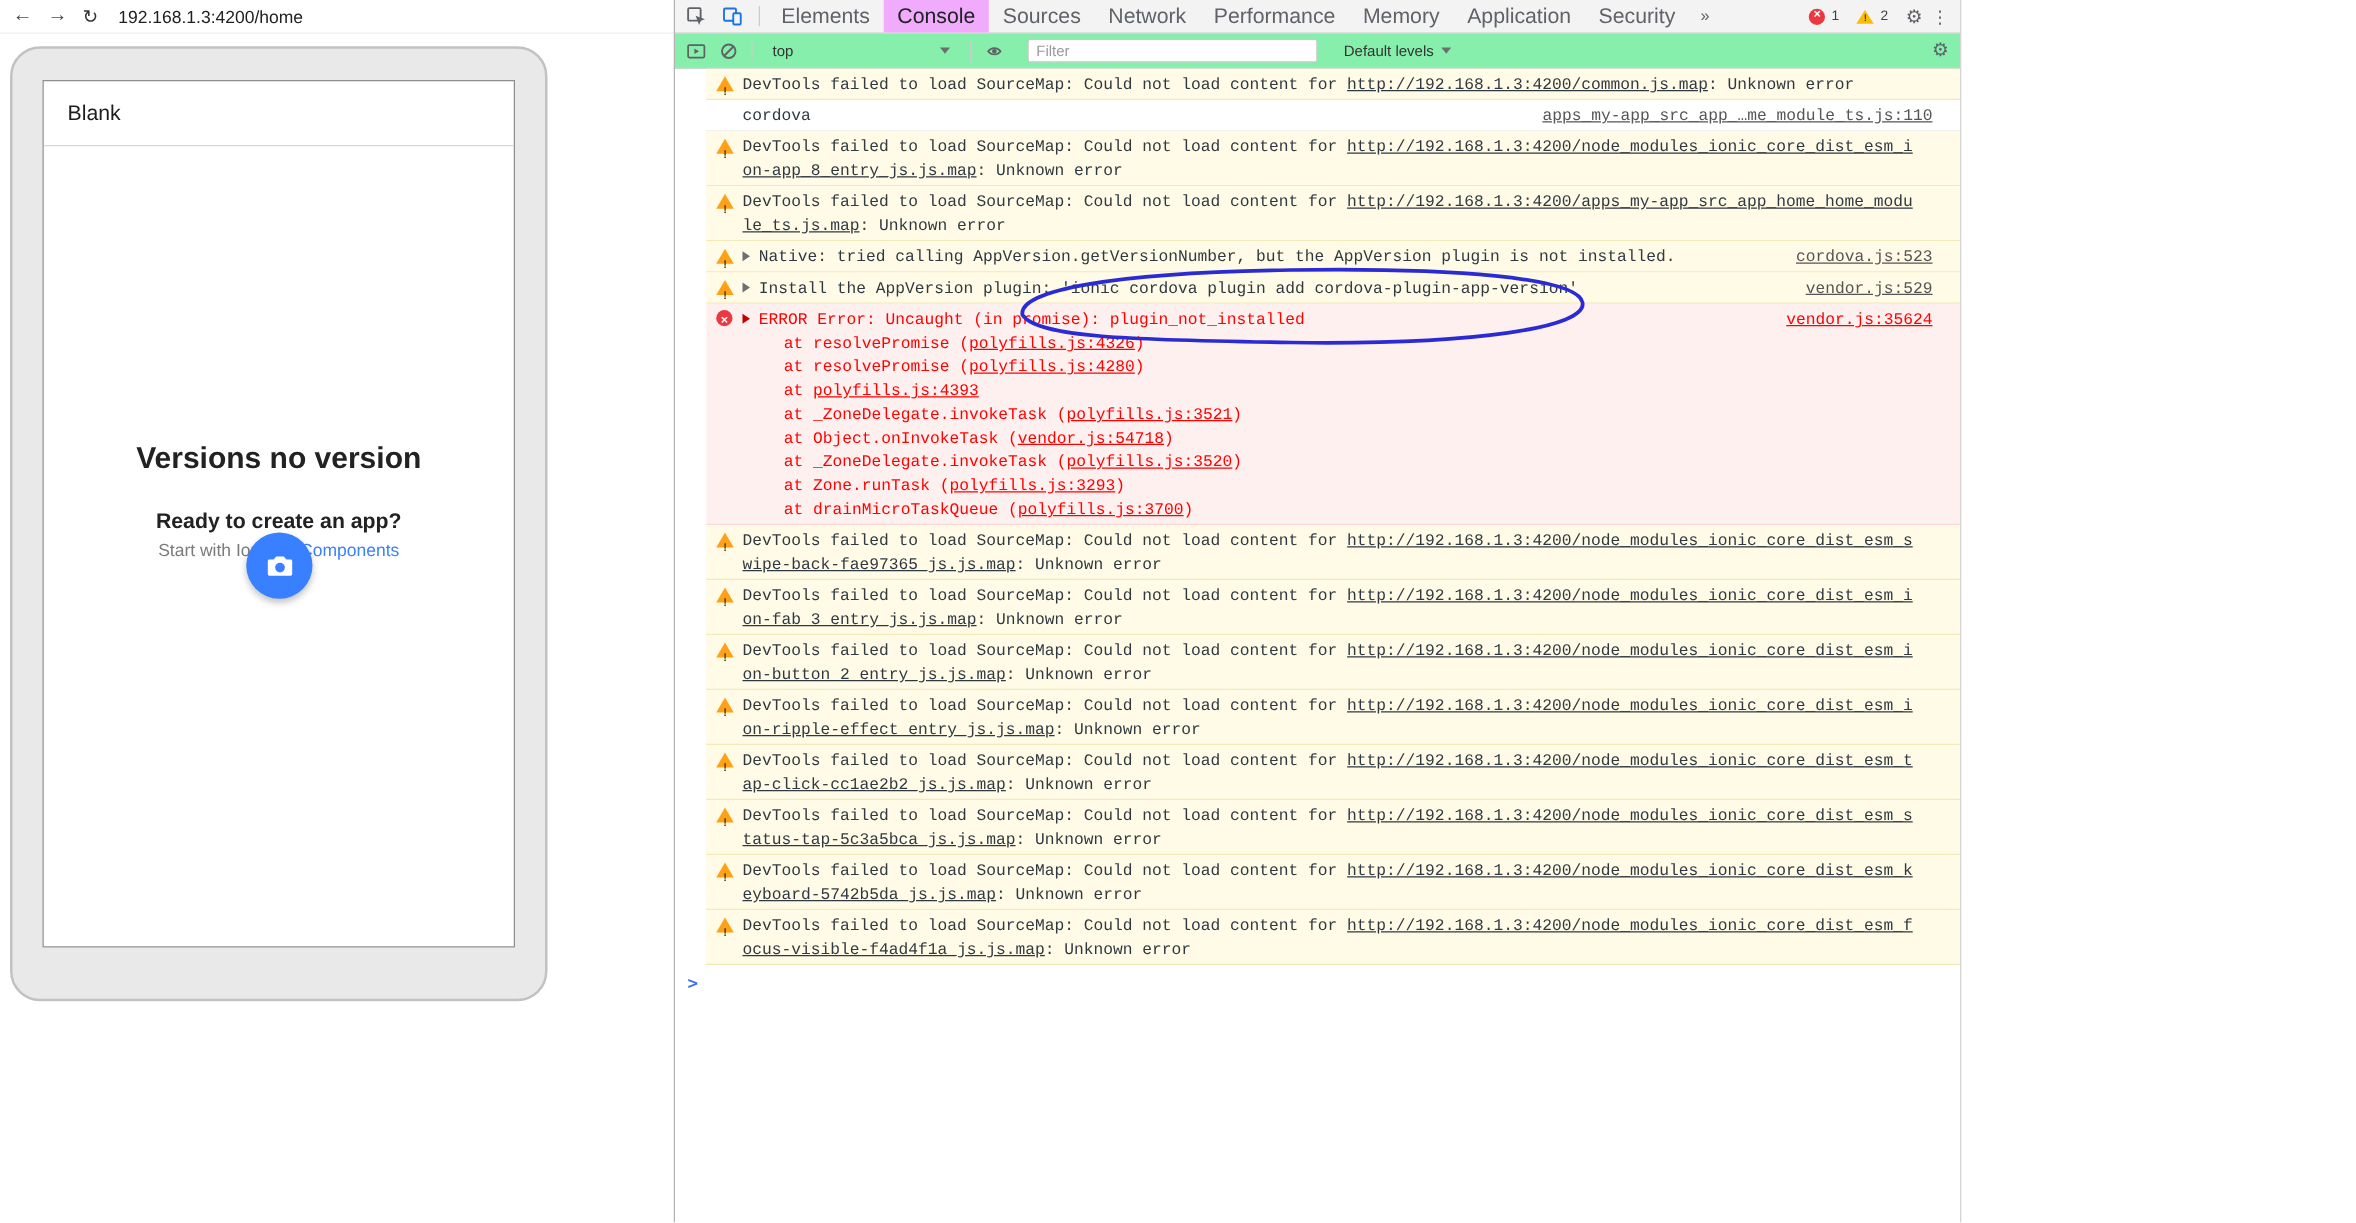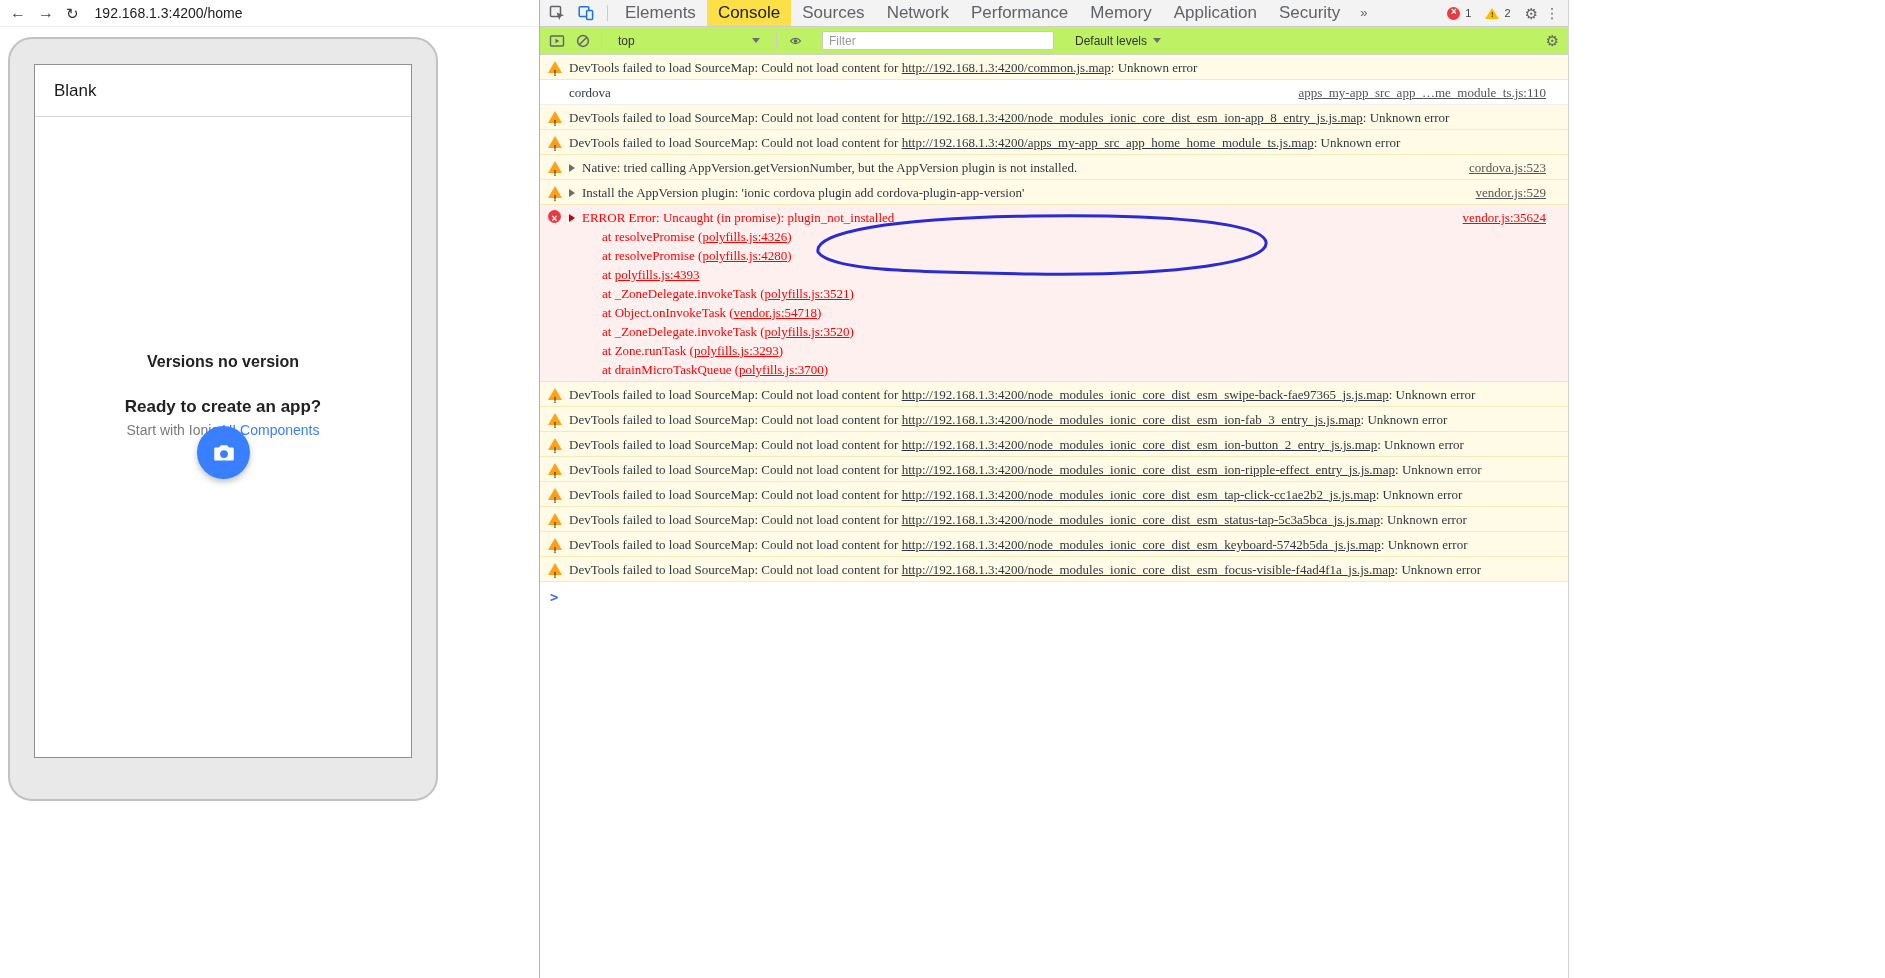--- a/index.html
+++ b/index.html
@@ -19,63 +19,63 @@
   .device-frame {
     position:absolute; left:8px; top:37px; width:430px; height:764px;
     background:#e9e9e9; border:2px solid #c2c2c2; border-radius:24px;text-decoration:underline;
   }
   .device-screen {
     position:absolute; left:24px; top:25px; width:378px; height:694px;
     background:#fff; border:1px solid #8f8f8f;
   }
   .app-header { height:52px; border-bottom:1px solid #d8d8d8; display:flex; align-items:center; padding-left:19px; font-size:17px; color:#1c1c1c; }
   .app-content { position:absolute; left:0; top:288px; width:100%; text-align:center; }
-  .t1 { font-size:16px; font-weight:bold; color:#222; margin:0 0 26px; }
+  .t1 { font-size:24px; font-weight:bold; color:#222; margin:0 0 26px; }
   .t2 { font-size:23px; font-weight:bold; color:#111; margin:0 0 10px; }
   .t3 { font-size:17px; font-weight:bold; color:#222; margin:0 0 5px; }
   .sub { font-size:14px; color:#7b7b7b; margin:0; }
   .sub a { color:#3880ff; text-decoration:none; cursor:pointer; }
   .fab {
     position:absolute; left:162px; top:361px; width:53px; height:53px; border-radius:50%;
     background:#3880ff; border:none; display:flex; align-items:center; justify-content:center;
     box-shadow:0 3px 6px rgba(0,0,0,.25); cursor:pointer; z-index:3;
   }
 
   
   .devtools {
     position:absolute; left:539px; top:0; width:1030px; height:978px; background:#fff;
     border-left:1px solid #b3b3b3; border-right:1px solid #d4d4d4;
   }
   .dt-tabbar { height:27px; background:#f3f3f3; border-bottom:1px solid #cdcdcd; display:flex; align-items:stretch; }
   .tb-icons { display:flex; align-items:center; gap:13px; padding:0 6px 0 9px; }
   .vsep { width:1px; height:16px; background:#ccc; align-self:center; }
   .tabs { display:flex; align-items:stretch; }
   .tab { padding:0 11px; line-height:26px; font-size:17px; color:#5f6368; cursor:pointer; white-space:nowrap; }
-  .tab.active { background:#fde047; color:#202124; }
+  .tab.active { background:#f0abfc; color:#202124; }
   .overflow-chevron { line-height:25px; color:#5f6368; padding:0 9px; font-size:13px; cursor:pointer; }
   .tb-right { margin-left:auto; display:flex; align-items:center; gap:5px; padding-right:7px; }
   .badge-err { width:13px; height:13px; border-radius:50%; background:#eb3941; position:relative; display:inline-block; }
   .badge-err::after { content:"×"; position:absolute; left:0; top:-0.5px; width:13px; text-align:center; font-size:10px; font-weight:bold; color:#fff; }
   .badge-warn { width:0; height:0; border-left:7px solid transparent; border-right:7px solid transparent; border-bottom:11px solid #fbbc04; position:relative; display:inline-block; margin-left:9px; }
   .badge-warn::after { content:"!"; position:absolute; left:-1.5px; top:2px; font-size:8px; font-weight:bold; color:#5f4300; }
   .count { font-size:11px; color:#424242; }
   .gear { font-size:15px; color:#5f6368; cursor:pointer; margin-left:9px; line-height:1; }
   .kebab { font-size:14px; color:#5f6368; cursor:pointer; padding:0 2px; }
 
-  .dt-toolbar { height:28px; border-bottom:1px solid #d0d0d0; background:#bef264; display:flex; align-items:center; padding:0 9px; gap:11px; font-size:12px; color:#333; }
+  .dt-toolbar { height:28px; border-bottom:1px solid #d0d0d0; background:#86efac; display:flex; align-items:center; padding:0 9px; gap:11px; font-size:12px; color:#333; }
   .tool-ico { display:flex; align-items:center; cursor:pointer; }
   .ctx-select { width:152px; height:22px; display:flex; align-items:center; justify-content:space-between; padding:0 5px; cursor:pointer; }
   .caret-down { width:0; height:0; border-left:4px solid transparent; border-right:4px solid transparent; border-top:5px solid #6e6e6e; display:inline-block; }
   .filter-input { width:232px; height:19px; border:1px solid #c9c9c9; border-radius:2px; font-family:"Liberation Sans",sans-serif; font-size:12px; padding:0 6px; color:#333; margin-left:8px; }
   .filter-input::placeholder { color:#9a9a9a; }
   .levels { display:flex; align-items:center; gap:6px; margin-left:10px; cursor:pointer; white-space:nowrap; }
   .toolbar-right { margin-left:auto; display:flex; align-items:center; }
 
   
-  .console-list { font-family:Liberation Serif, serif; font-size:13px; color:#303942; }
+  .console-list { font-family:Liberation Mono, monospace; font-size:13px; color:#303942;margin-left:25px; }
   .msg { position:relative; padding:3px 22px 2px 29px; line-height:19px; border-bottom:1px solid #f0f0f0; }
   .msg.warning { background:#fffbe6; border-bottom-color:#f3e9b9; }
   .msg.error { background:#fff0f0; border-bottom-color:#ffd7d7; color:#f00; }
   .msg-text { max-width:943px; overflow-wrap:break-word; }
   .url-link { color:inherit; text-decoration:underline; word-break:break-all; cursor:pointer; }
   .src-link { position:absolute; right:22px; top:3px; color:#555; text-decoration:underline; cursor:pointer; }
   .msg.error .src-link { color:#f00; }
   .stack-line { padding-left:33px; }
   .stack-link { color:inherit; text-decoration:underline; cursor:pointer; }
   .caret { display:inline-block; width:0; height:0; border-top:4px solid transparent; border-bottom:4px solid transparent; border-left:6px solid #6e6e6e; margin-right:7px; cursor:pointer; }

